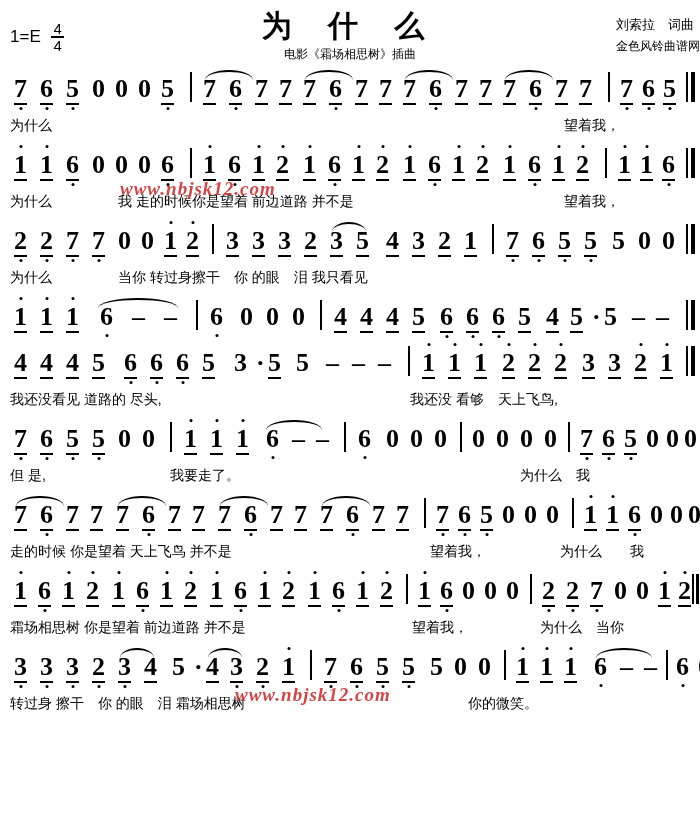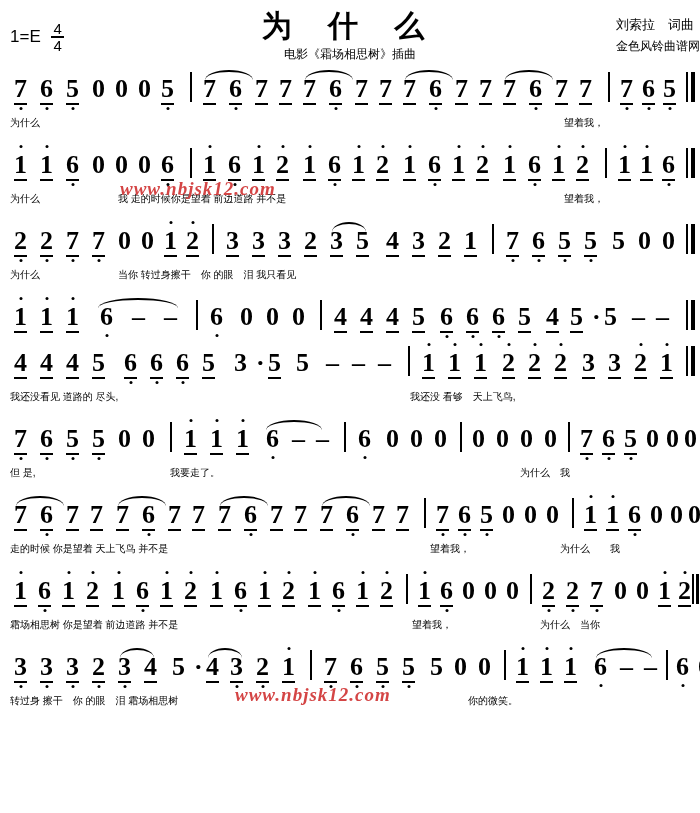--- a/index.html
+++ b/index.html
@@ -66,21 +66,21 @@
   }
   .tok{
     position:absolute;
     top:6px;
     line-height:1;
   }
   .lyr{
     position:absolute;
     top:2px;
     line-height:1;
-    font-size:10px;
+    font-size:14px;
   }
   
   .under1{border-bottom:2px solid #000;padding-bottom:1px;}
   .dotlow::after{
     content:"";position:absolute;left:50%;transform:translateX(-50%);
     bottom:-7px;width:3px;height:3px;border-radius:50%;background:#000;
   }
   .dothigh::before{
     content:"";position:absolute;left:50%;transform:translateX(-50%);
     top:-7px;width:3px;height:3px;border-radius:50%;background:#000;

